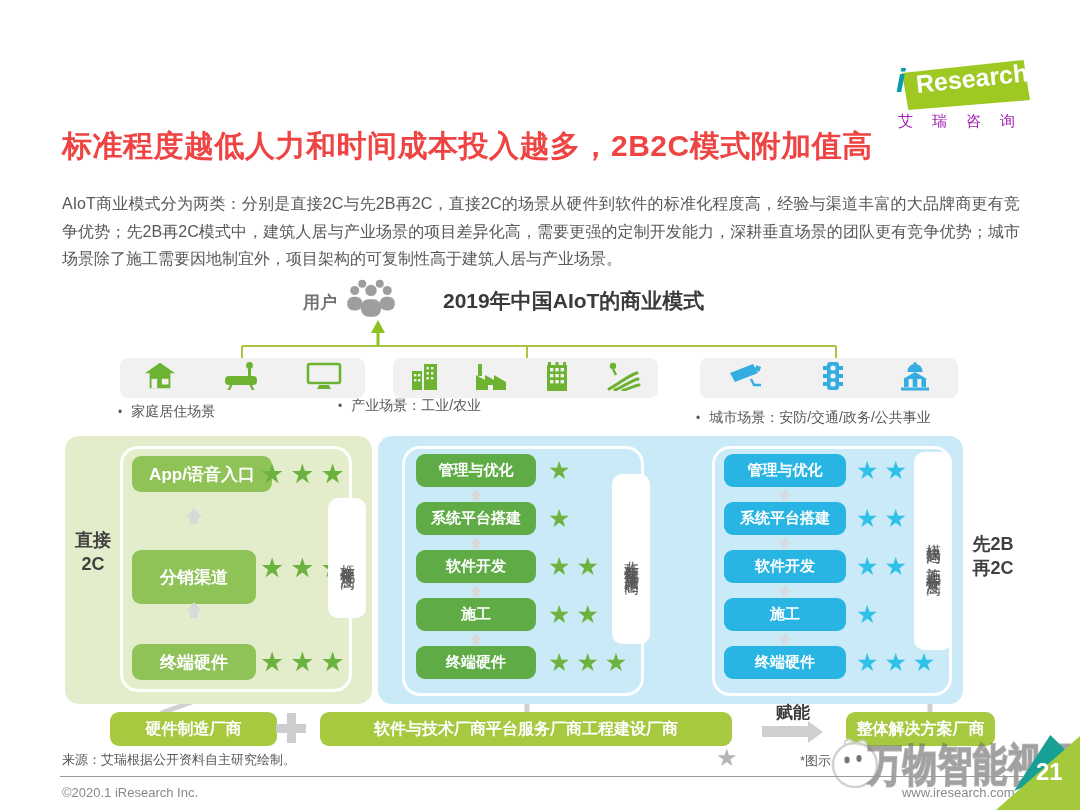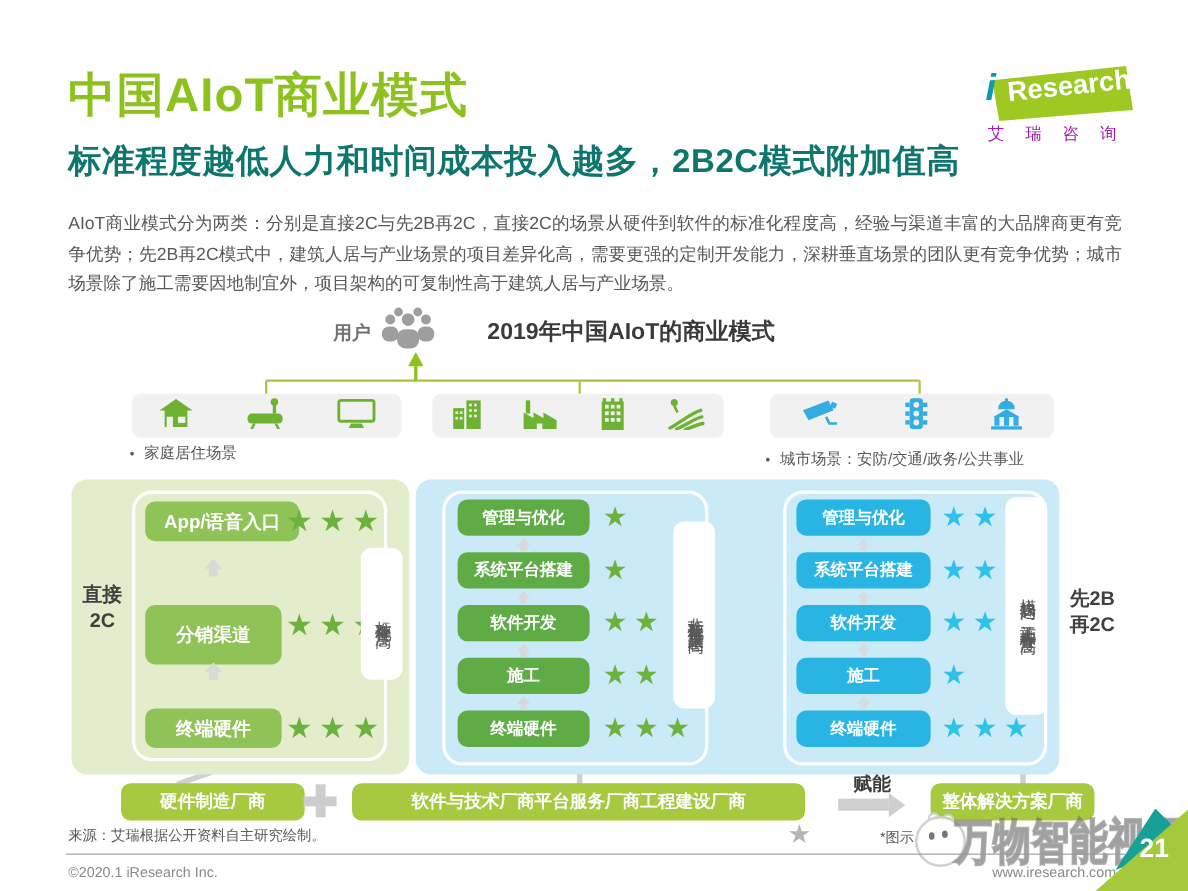--- a/index.html
+++ b/index.html
@@ -2,21 +2,21 @@
 <html><head>
 <meta charset="utf-8">
 <style>
   html,body{margin:0;padding:0;background:#fff;}
   .slide{position:relative;width:1080px;height:810px;background:#ffffff;overflow:hidden;
          font-family:"Liberation Sans","DejaVu Sans",sans-serif;}
   .abs{position:absolute;}
 
   
   .title{font-size:43px;font-weight:bold;color:#8dc21e;letter-spacing:1px;}
-  .subtitle{font-size:30px;font-weight:bold;color:#0f766e;letter-spacing:0.5px;}
+  .subtitle{font-size:30px;font-weight:bold;color:#ef4444;letter-spacing:0.5px;}
   .intro{font-size:16px;color:#595757;line-height:1.72;text-align:justify;}
 
   
   .logo-shape{background:#9dc922;clip-path:polygon(0% 26%,95% 0%,100% 80%,5% 100%);}
   .logo-brand{font-size:25px;font-weight:bold;color:#fff;display:inline-block;transform:rotate(-6deg);transform-origin:left center;}
   .logo-i{font-size:34px;font-weight:bold;font-style:italic;color:#0b9bac;}
   .logo-cn{font-size:15px;color:#a21caf;letter-spacing:19px;white-space:nowrap;}
 
   
   .diag-user{font-size:17px;color:#727171;font-weight:bold;}
@@ -74,21 +74,20 @@
 
   .watermark-text{font-size:34px;font-weight:bold;letter-spacing:1px;white-space:nowrap;
       color:rgba(125,125,125,0.30);-webkit-text-stroke:1.5px rgba(105,105,105,0.5);
       transform:scaleY(1.3);transform-origin:top left;}
 </style>
 </head>
 <body>
 
 <div class="slide">
 
-  <div class="abs title" style="left:62px;top:58px;">中国AIoT商业模式</div>
 
   <div class="abs" style="left:890px;top:55px;width:150px;height:80px;">
     <div class="abs logo-shape" style="left:12px;top:5px;width:128px;height:50px;"></div>
     <span class="abs logo-brand" style="left:26px;top:15px;">Research</span>
     <span class="abs logo-i" style="left:6px;top:6px;">i</span>
     <div class="abs logo-cn" style="left:8px;top:57px;">艾瑞咨询</div>
   </div>
 
   <div class="abs subtitle" style="left:62px;top:126px;width:980px;">标准程度越低人力和时间成本投入越多，2B2C模式附加值高</div>
 
@@ -251,20 +250,21 @@
         <rect x="2" y="26.5" width="28" height="3"></rect>
       </g>
         </svg>
     </span>
   </div>
 
   <div class="abs bullets" style="left:118px;top:402px;">
     <div class="b">家庭居住场景</div>
   </div>
   <div class="abs bullets" style="left:338px;top:396px;width:360px;">
+    <div class="b">产业场景：工业/农业</div>
   </div>
   <div class="abs bullets" style="left:696px;top:408px;">
     <div class="b">城市场景：安防/交通/政务/公共事业</div>
   </div>
 
   <div class="abs panel panel-green" style="left:65px;top:436px;width:307px;height:268px;"></div>
   <div class="abs panel panel-blue" style="left:378px;top:436px;width:585px;height:268px;"></div>
 
   <div class="left">
     <div class="abs mode" style="left:66px;top:528px;width:54px;">

